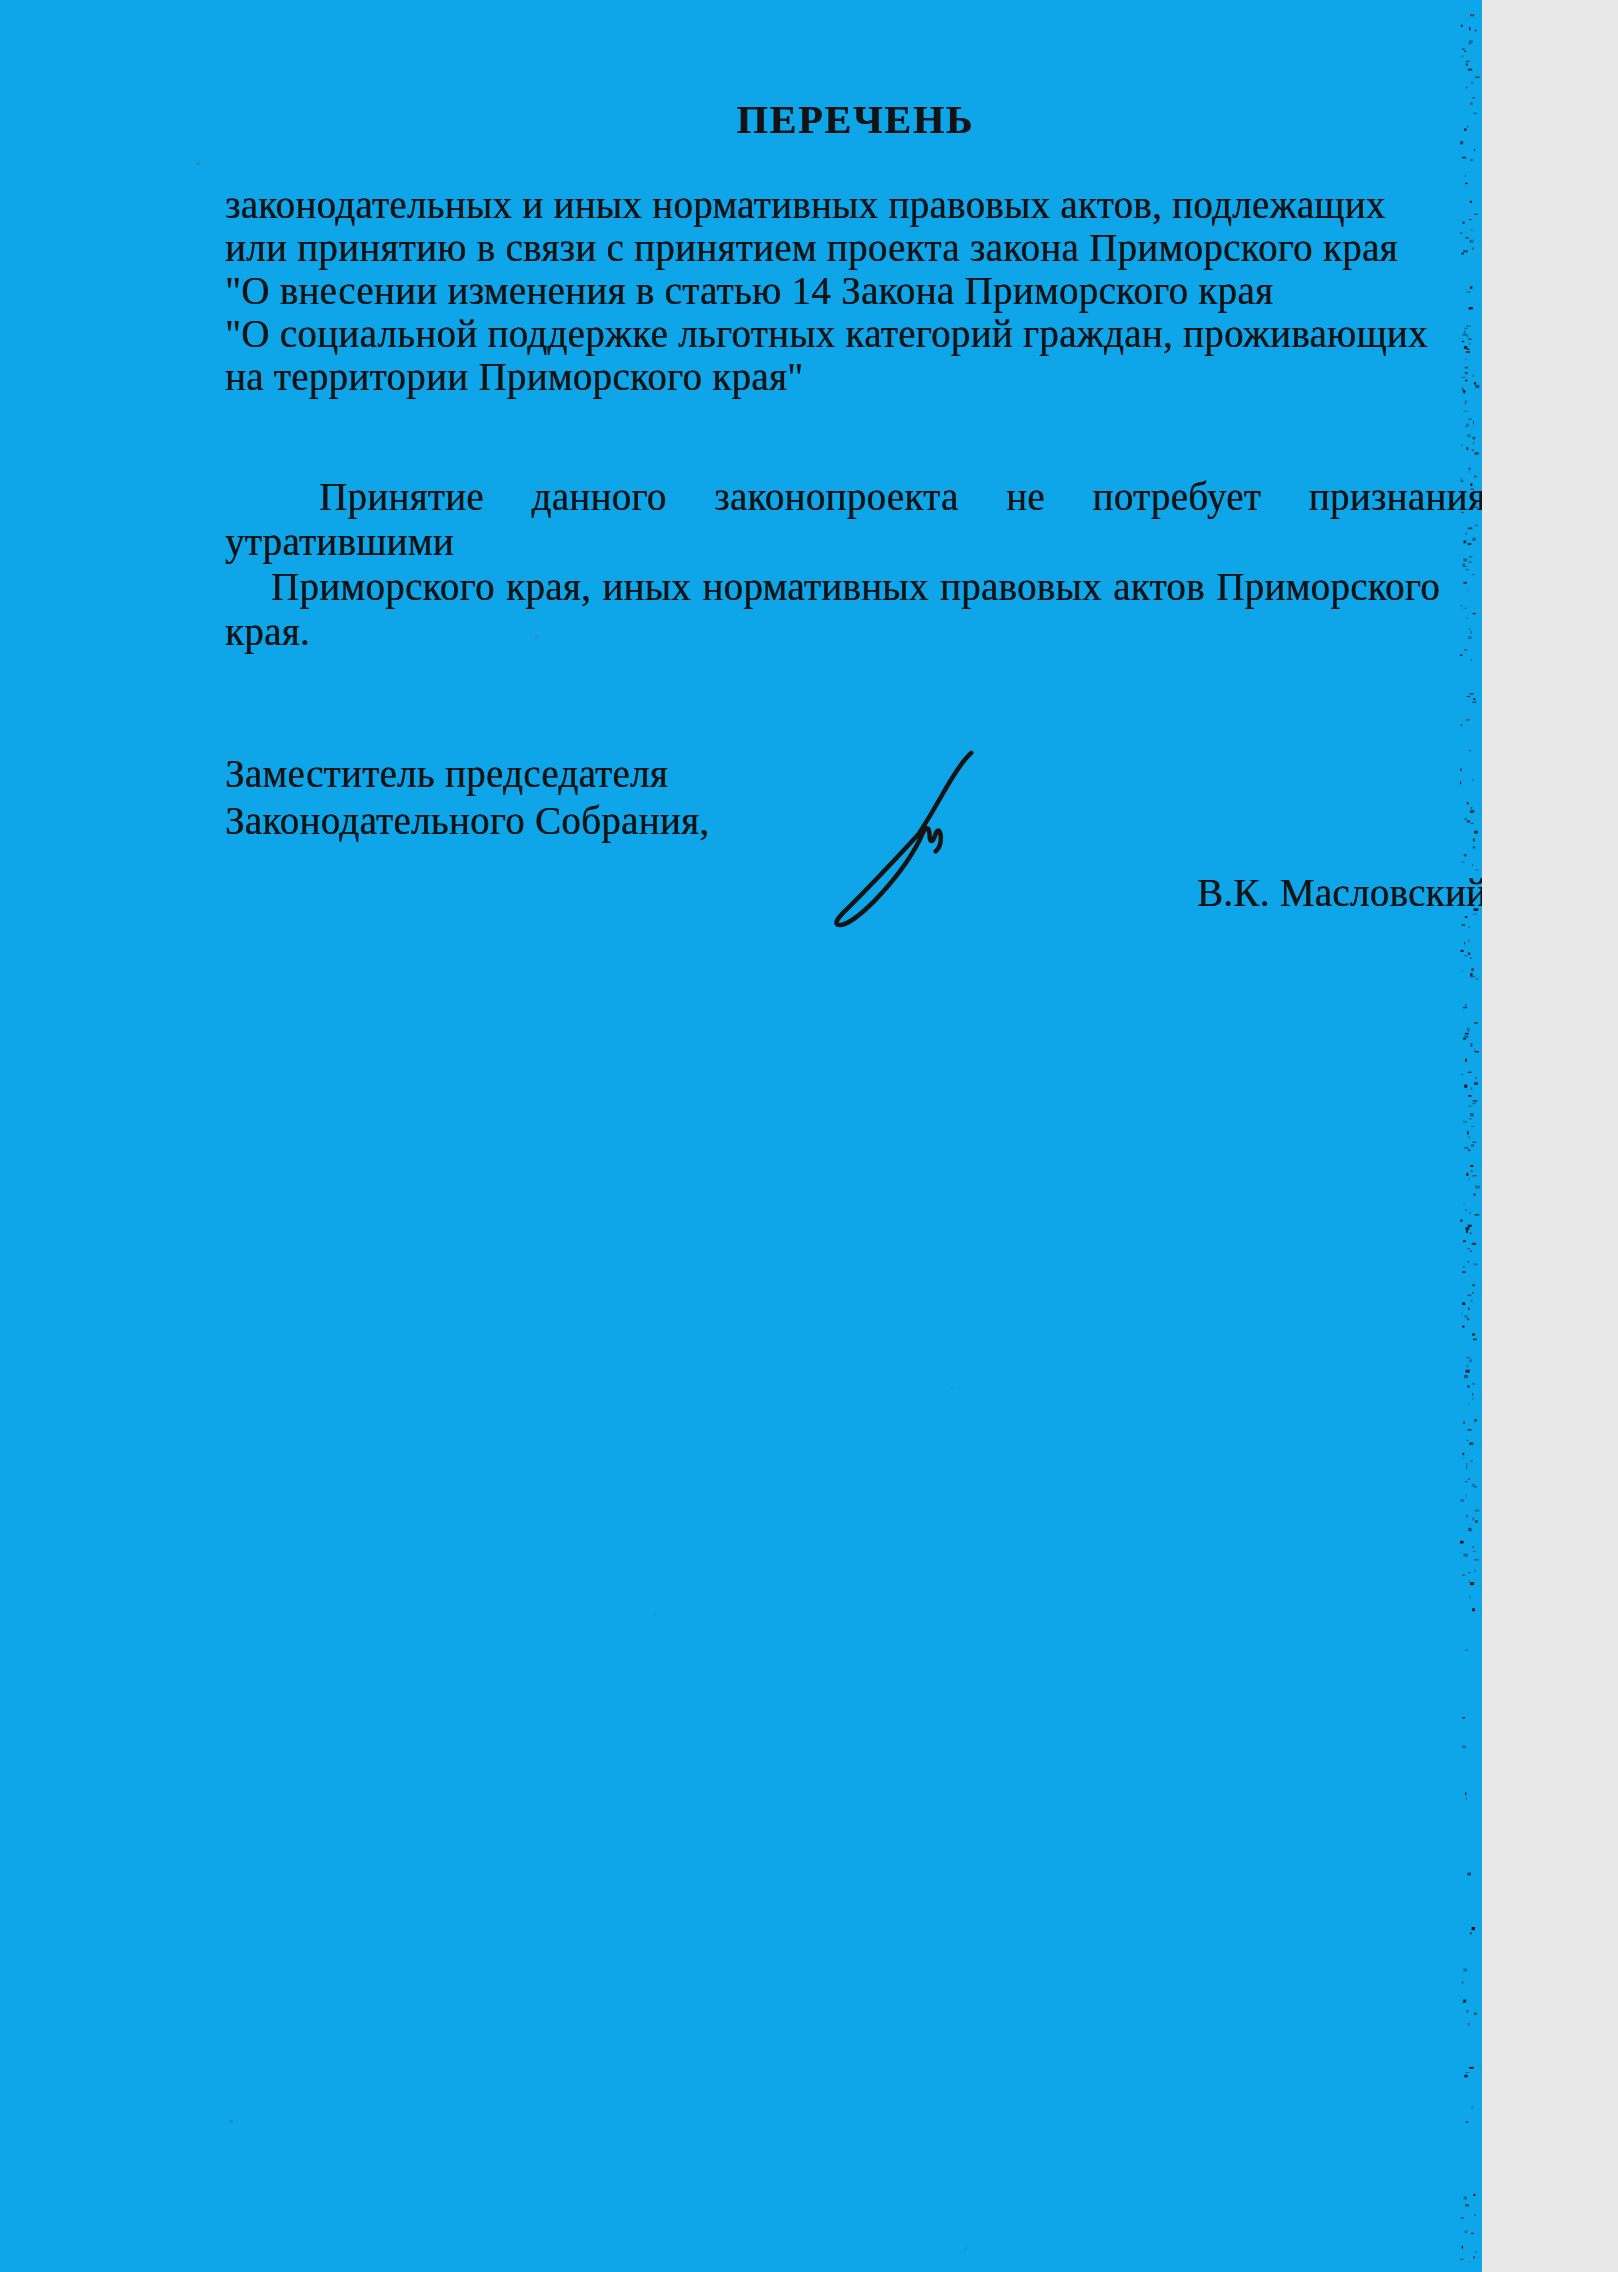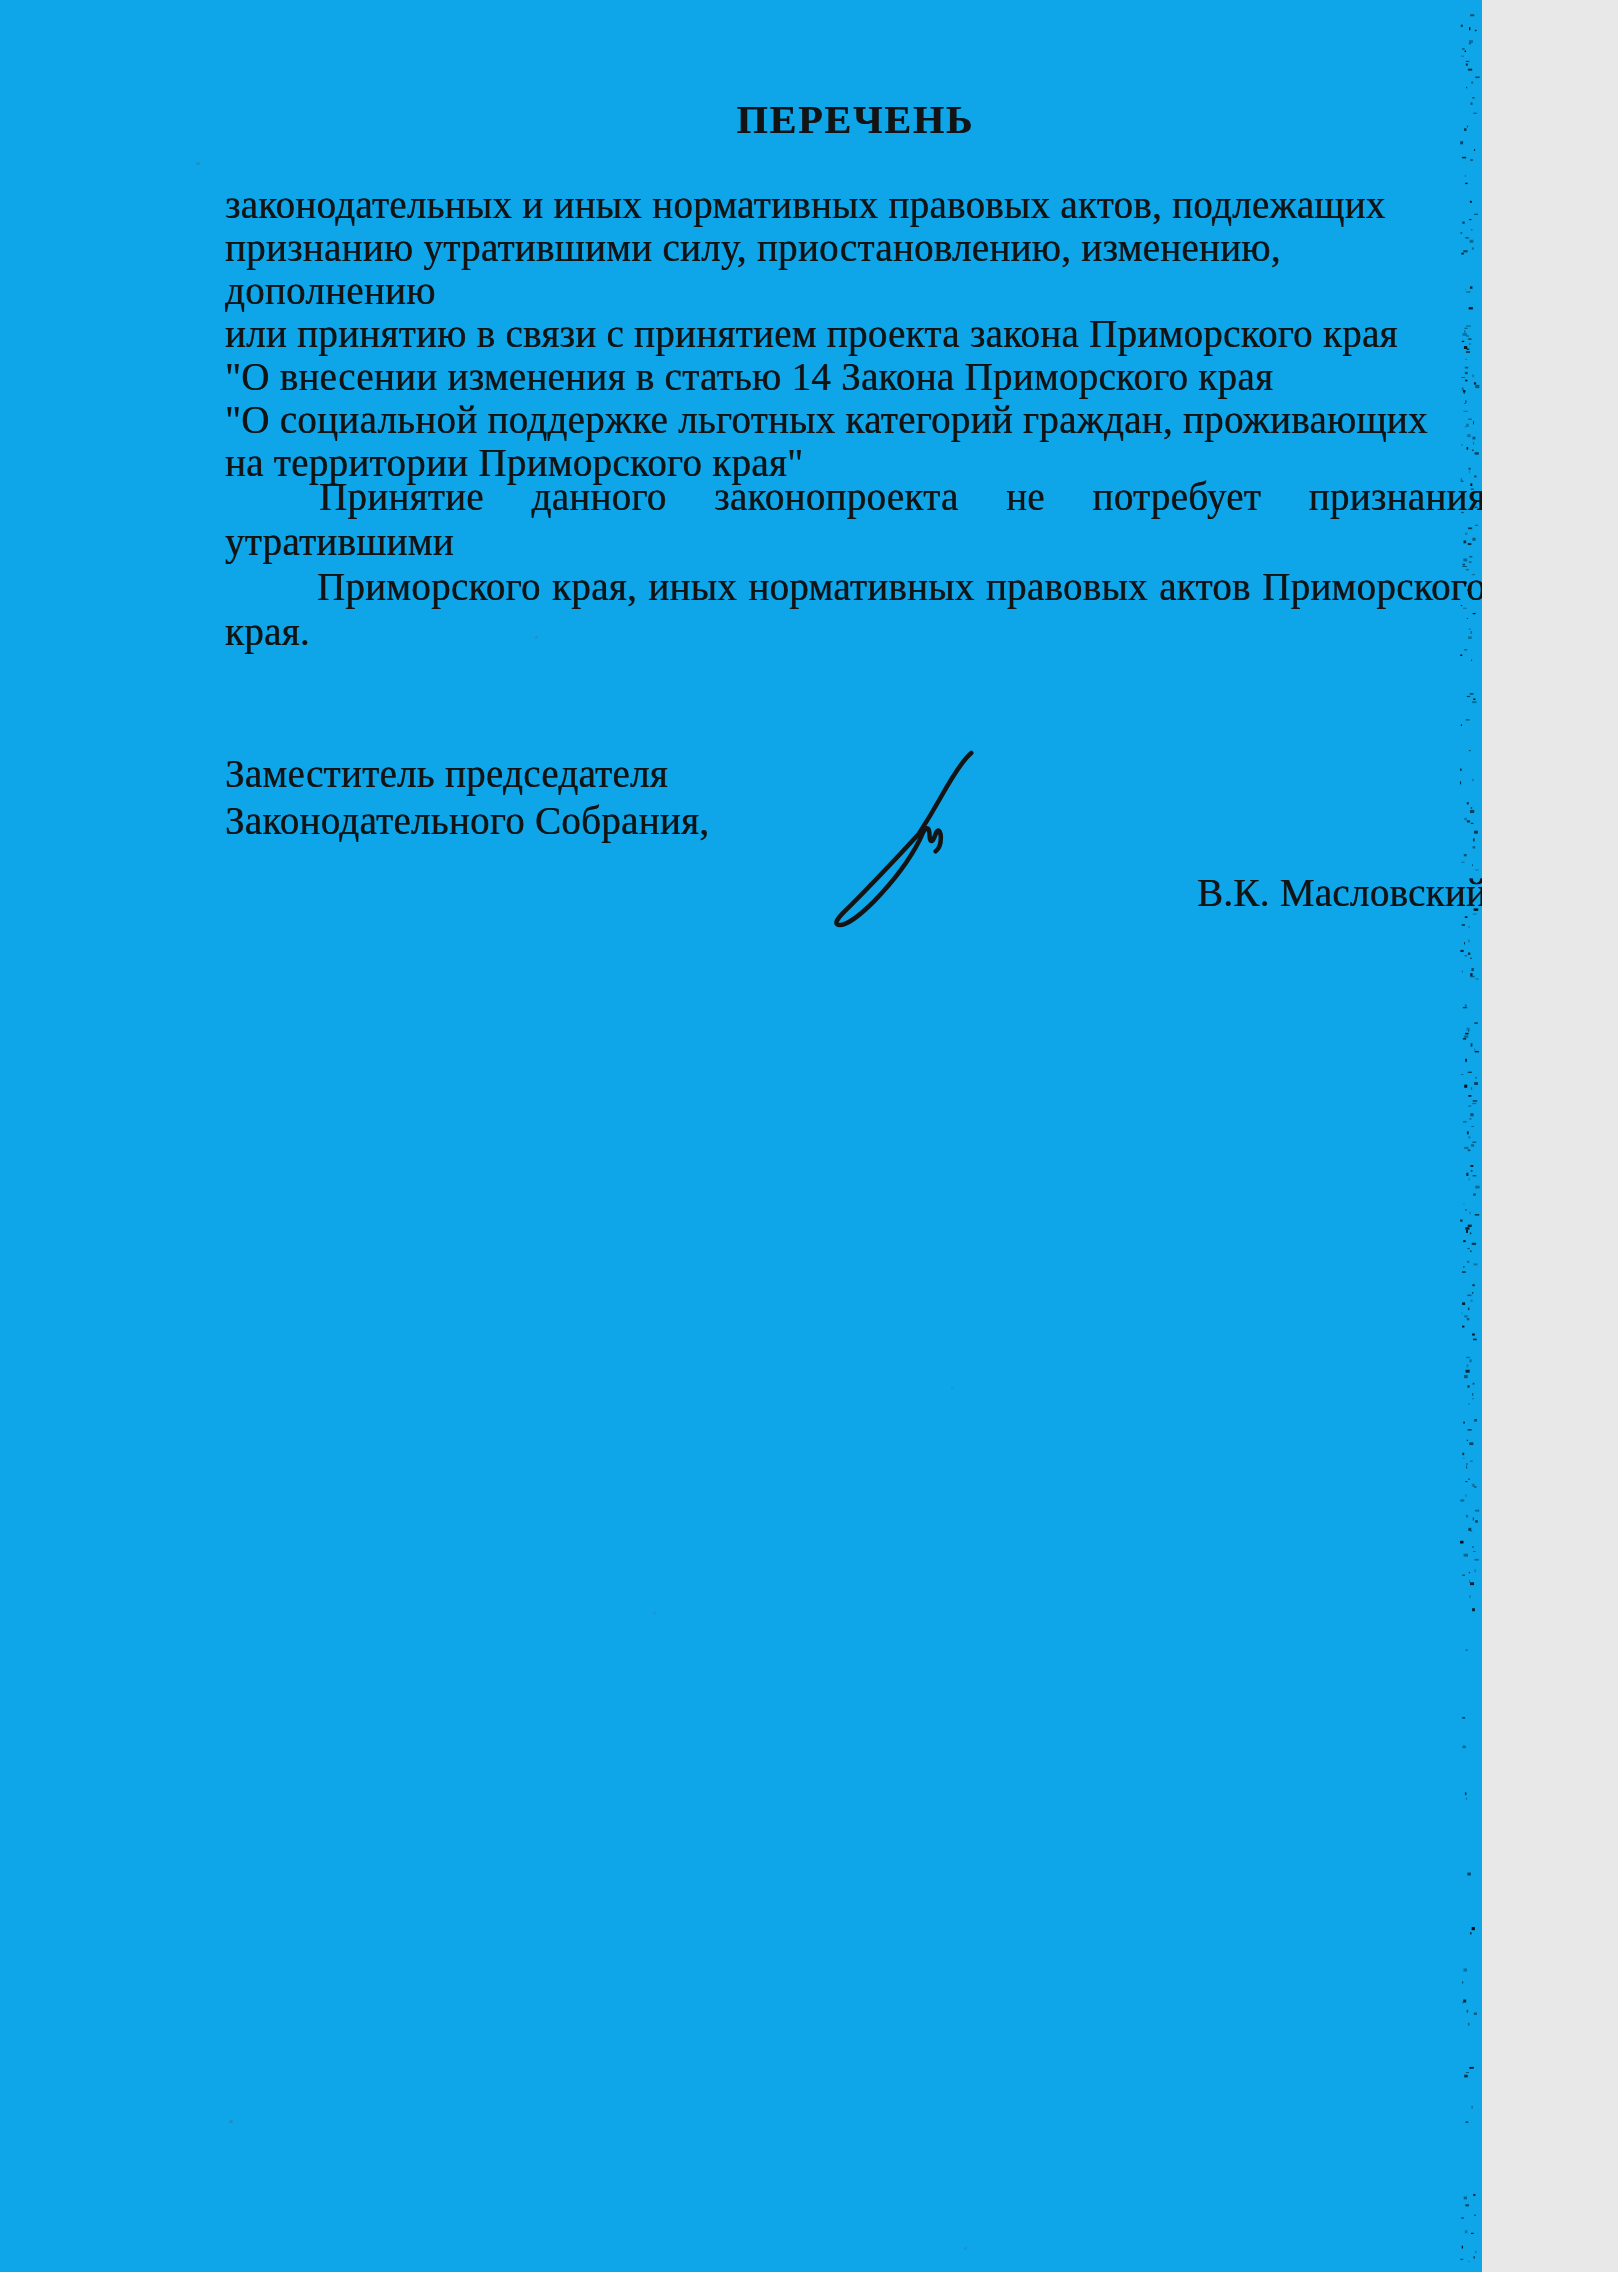--- a/index.html
+++ b/index.html
@@ -51,21 +51,21 @@
   }
   .body-line {
     text-align: justify;
     text-align-last: justify;
     word-spacing: 1.3px;
   }
   .body-line.first {
     text-indent: 94px;
   }
   .body-line.last {
-    text-align: right;
+    text-align: center;
     text-align-last: left;
   }
   .signature-block {
     position: absolute;
     top: 750px;
     left: 225px;
     width: 583px;
     font-size: 39px;
     line-height: 47px;
     text-align: left;
@@ -101,21 +101,20 @@
 </style>
 </head>
 <body>
 
 <div class="page">
 
   <div class="doc-title inktext">ПЕРЕЧЕНЬ</div>
 
   <div class="subtitle-block inktext">
     <div>законодательных и иных нормативных правовых актов, подлежащих</div>
-    <div>признанию утратившими силу, приостановлению, изменению, дополнению</div>
     <div>или принятию в связи с принятием проекта закона Приморского края</div>
     <div>"О внесении изменения в статью 14 Закона Приморского края</div>
     <div>"О социальной поддержке льготных категорий граждан, проживающих</div>
     <div>на территории Приморского края"</div>
   </div>
 
   <div class="body-block inktext">
     <div class="body-line first">Принятие данного законопроекта не потребует признания утратившими</div>
     <div class="body-line last">Приморского края, иных нормативных правовых актов Приморского края.</div>
   </div>

